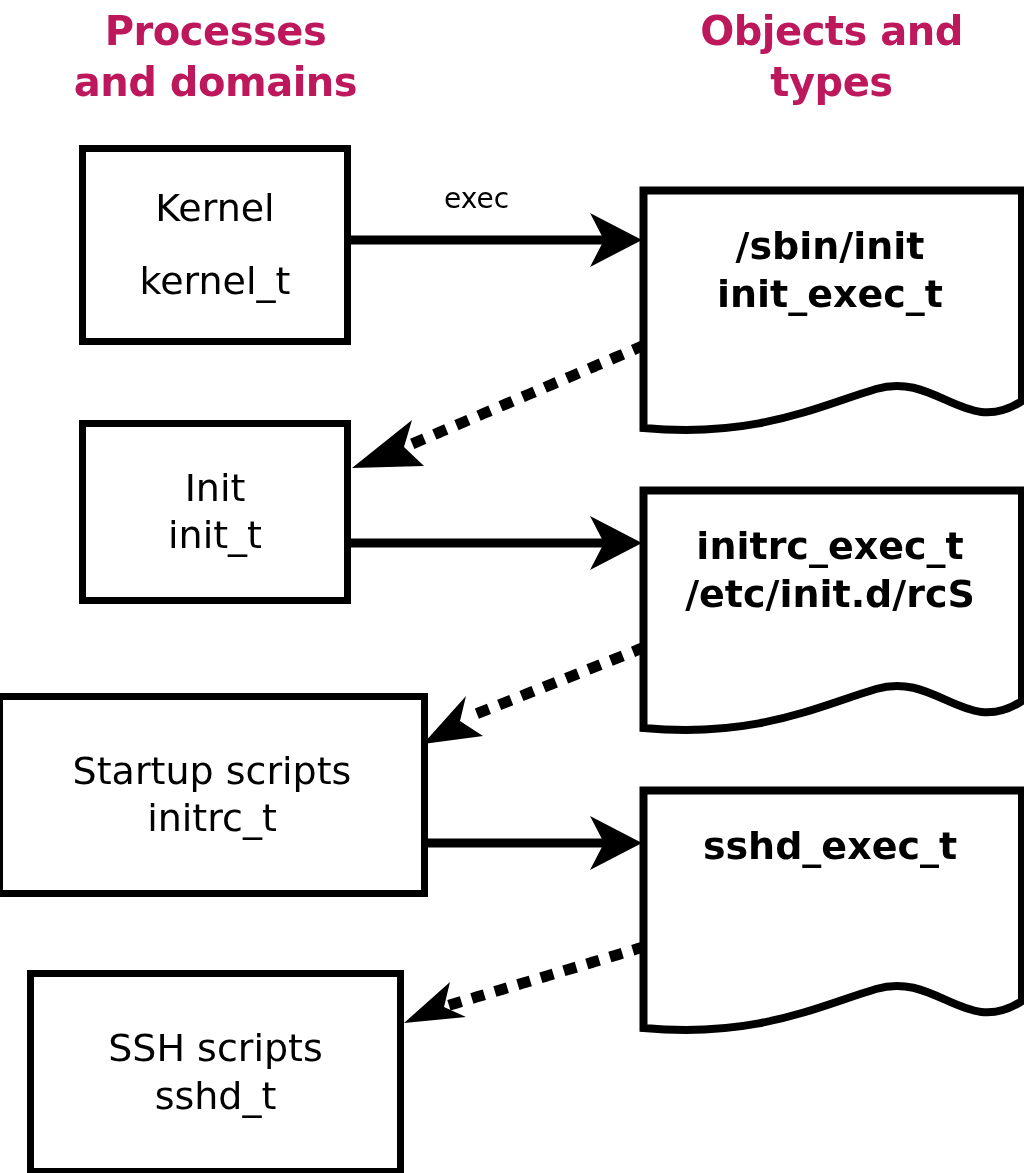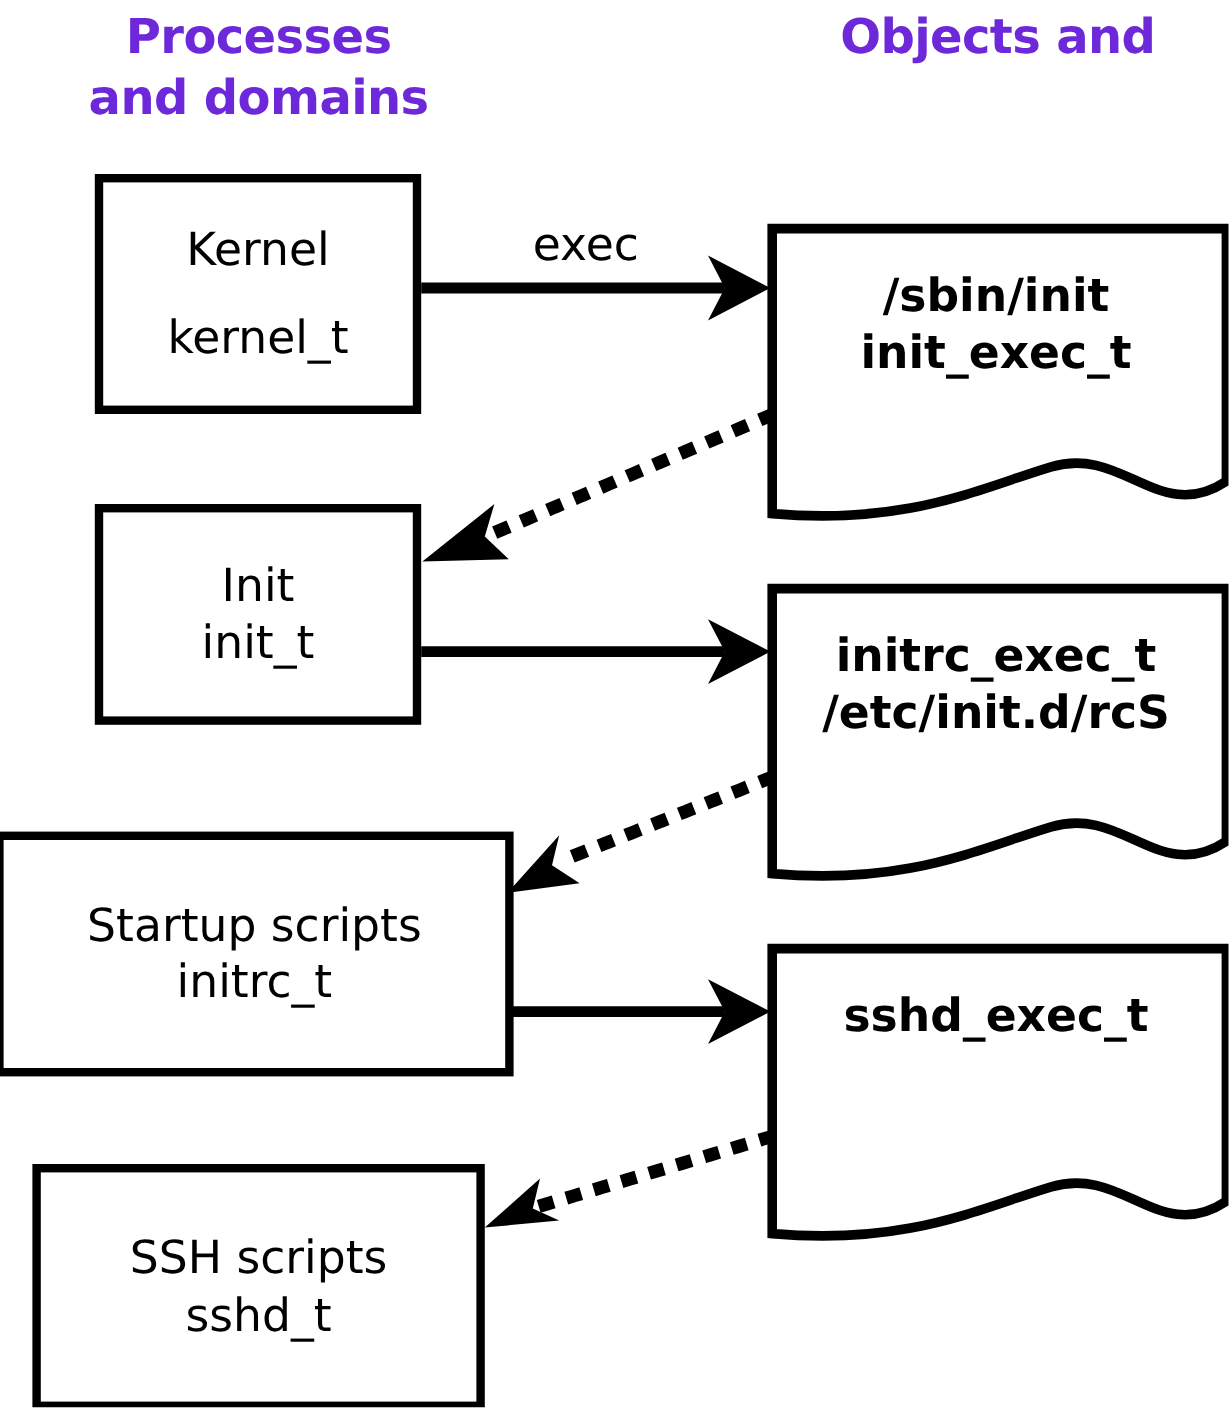--- a/index.html
+++ b/index.html
@@ -16,21 +16,21 @@
     font-family: "DejaVu Sans", "Liberation Sans", sans-serif;
   }
 
   
   .col-heading {
     position: absolute;
     text-align: center;
     font-weight: bold;
     font-size: 40px;
     line-height: 1.28;
-    color: #6d28d9;
+    color: #be185d;
     letter-spacing: -0.5px;
   }
   #heading-left  { left: 28px;  top: 6px;  width: 375px; }
   #heading-right { left: 645px; top: 6px;  width: 373px; }
 
   
   .proc-box {
     position: absolute;
     box-sizing: border-box;
     border: 7px solid #000000;
@@ -86,38 +86,39 @@
     left: 0;
     top: 0;
     width: 1024px;
     height: 1173px;
     pointer-events: none;
   }
 
   
   .edge-label {
     position: absolute;
-    font-size: 38px;
+    font-size: 28px;
     color: #000000;
     white-space: nowrap;
   }
   #label-exec { left: 444px; top: 182px; }
 </style>
 </head>
 <body>
 
 <div id="canvas">
 
   <div class="col-heading" id="heading-left">
     <div>Processes</div>
     <div>and domains</div>
   </div>
 
   <div class="col-heading" id="heading-right">
     <div>Objects and</div>
+    <div>types</div>
   </div>
 
   <div class="proc-box" id="box-kernel">
     <div class="proc-line">Kernel</div>
     <div class="proc-line">kernel_t</div>
   </div>
 
   <div class="proc-box" id="box-init">
     <div class="proc-line">Init</div>
     <div class="proc-line">init_t</div>

